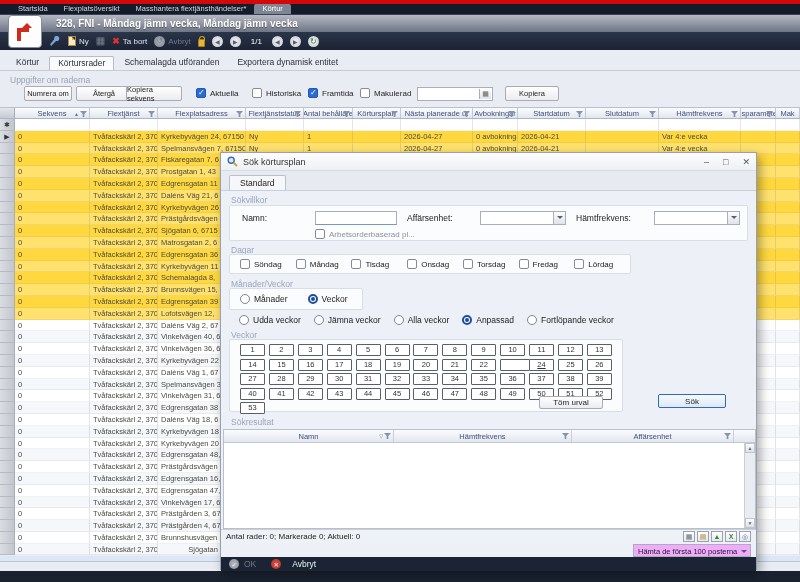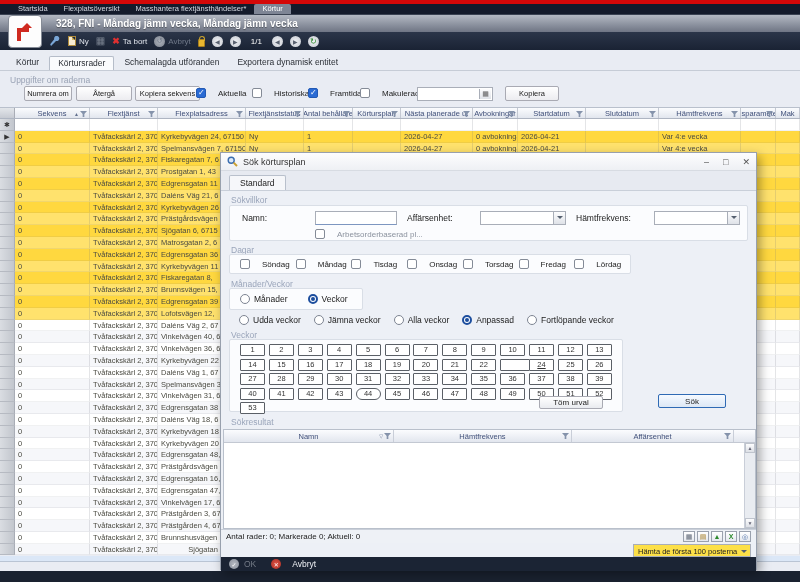--- a/index.html
+++ b/index.html
@@ -29,21 +29,21 @@
   .page-ind { color: #fff; font-size: 8px; margin: 0 3px; }
 
   
   .subtabs { position: absolute; top: 56px; left: 8px; height: 14px; display: flex; gap: 2px; z-index: 2; }
   .stab { font-size: 8.5px; color: #2b2f36; padding: 1px 8px 0; height: 14px; }
   .stab.active { background: #fafbfd; border: 1px solid #b6bdc9; border-bottom: none; border-radius: 2px 2px 0 0; }
   .subtab-line { position: absolute; top: 70px; left: 0; right: 0; border-top: 1px solid #c6ccd6; }
   .section-label { position: absolute; top: 75px; left: 10px; font-size: 8.5px; color: #9aa3b5; }
   .controls { position: absolute; top: 86px; left: 0; right: 0; height: 16px; font-size: 7.5px; }
   .sbtn { position: absolute; top: 0; height: 15px; background: linear-gradient(#ffffff,#ececf0); border: 1px solid #a9aab3; border-radius: 2px; font-size: 7.5px; color: #222; display: flex; align-items: center; justify-content: center; font-family: "Liberation Sans", sans-serif; }
-  .chk { display: inline-flex; align-items: center; gap: 12px; font-size: 8px; color: #222; white-space: nowrap; text-align: center; }
+  .chk { display: inline-flex; align-items: center; gap: 4px; font-size: 8px; color: #222; white-space: nowrap; text-align: center; }
   .chk-box { width: 10px; height: 10px; border: 1px solid #848b97; border-radius: 2px; background: #fff; position: relative; flex: 0 0 auto; }
   .chk-box.checked { background: #2a6bd4; border-color: #2259b4; }
   .chk-box.checked::after { content: '✓'; position: absolute; left: 1px; top: -1px; color: #fff; font-size: 8px; }
   .filter-chk { position: absolute; top: 2px; }
   .date-field { position: absolute; left: 417px; top: 1px; width: 76px; height: 14px; background: #fff; border: 1px solid #a9aeb8; }
   .cal-btn { position: absolute; right: 1px; top: 1px; width: 12px; height: 10px; background: linear-gradient(#fdfdfe,#dfe2e8); border-left: 1px solid #a9aeb8; font-size: 7px; color: #666; text-align: center; line-height: 10px; }
 
   
   .grid { position: absolute; top: 107px; left: 0; width: 800px; }
   .grid-header { display: flex; height: 12px; background: linear-gradient(#fbfcfe,#e2e6ee); border-top: 1px solid #b9c0cc; border-bottom: 1px solid #aeb5c2; font-size: 7.5px; color: #40507a; }
@@ -83,21 +83,21 @@
   .dlg-btn.default { border-color: #2f6ab4; background: linear-gradient(#f6faff,#dde8f5); }
   .res-grid { position: absolute; left: 2px; top: 276px; width: 533px; height: 100px; background: #fff; border: 1px solid #b9c0cb; }
   .res-header { display: flex; height: 13px; background: linear-gradient(#fbfcfe,#e2e6ee); border-bottom: 1px solid #c3c8d2; font-size: 7.5px; color: #40507a; }
   .res-h { position: relative; display: flex; align-items: center; justify-content: center; border-right: 1px solid #c9ced8; flex: 0 0 auto; overflow: hidden; }
   .res-scroll { position: absolute; right: 0; top: 13px; bottom: 0; width: 11px; background: #e9ecf1; border-left: 1px solid #c9ced8; }
   .res-scroll .sa { position: absolute; left: 0; width: 10px; height: 10px; background: linear-gradient(#fdfdfe,#dde0e6); border: 1px solid #bfc4cd; color: #667; font-size: 5px; text-align: center; line-height: 9px; }
   .dlg-status { position: absolute; top: 376px; left: 0; right: 0; height: 14px; background: #eef1f6; border-top: 1px solid #c9cfd9; display: flex; align-items: center; padding: 0 5px; font-size: 8px; color: #222; }
   .stat-icons { margin-left: auto; display: flex; gap: 2px; }
   .sic { width: 12px; height: 11px; border: 1px solid #9aa1ad; background: linear-gradient(#fff,#e5e8ee); font-size: 7px; text-align: center; line-height: 10px; }
   .dlg-fetch { position: absolute; top: 390px; left: 0; right: 0; height: 14px; }
-  .fetch-dd { position: absolute; right: 5px; top: 1px; width: 118px; height: 13px; background: #fde047; border: 1px solid #a9aeb8; font-size: 7.5px; padding: 1.5px 14px 0 4px; white-space: nowrap; overflow: hidden; }
+  .fetch-dd { position: absolute; right: 5px; top: 1px; width: 118px; height: 13px; background: #f0abfc; border: 1px solid #a9aeb8; font-size: 7.5px; padding: 1.5px 14px 0 4px; white-space: nowrap; overflow: hidden; }
   .fetch-dd .arr-down { top: 5px; }
   .dlg-footer { position: absolute; top: 404px; left: 0; right: 0; height: 14px; background: #1b2434; display: flex; align-items: center; padding-left: 8px; gap: 5px; }
   .fcirc { width: 10px; height: 10px; border-radius: 50%; display: inline-flex; align-items: center; justify-content: center; font-size: 6px; color: #fff; }
   .fcirc.gray { background: radial-gradient(#b6bac2,#868d99); }
   .fcirc.red { background: radial-gradient(#e05548,#a62c22); }
   .f-ok { color: #737a86; font-size: 8.5px; }
   .f-cancel { color: #eef0f4; font-size: 8.5px; margin-left: 6px; }
 </style>
 </head>
 <body>
@@ -158,21 +158,21 @@
   <div class="subtab-line"></div>
   <div class="section-label">Uppgifter om raderna</div>
 
   <div class="controls">
     <div class="sbtn" style="left:24px;width:48px">
         <span>Numrera om</span>
       </div>
     <div class="sbtn" style="left:76px;width:56px">
         <span>Återgå</span>
       </div>
-    <div class="sbtn" style="left:135px;width:65px">
+    <div class="sbtn" style="left:126px;width:56px">
         <span>Kopiera sekvens</span>
       </div>
     <div>
         <label class="chk filter-chk" style="left: 196px;">
           <span class="chk-box checked"></span>
           <span>Aktuella</span>
         </label>
         <label class="chk filter-chk" style="left: 252px;">
           <span class="chk-box"></span>
           <span>Historiska</span>
@@ -456,21 +456,21 @@
           <div class="g-cell" style="width: 68px;"></div>
           <div class="g-cell" style="width: 73px;"></div>
           <div class="g-cell" style="width: 82px;"></div>
           <div class="g-cell" style="width: 35px;"></div>
           <div class="g-cell" style="width: 24px;"></div>
         </div>
         <div class="g-row y-even">
           <div class="g-gutter"></div>
           <div class="g-cell" style="width: 75px;">0</div>
           <div class="g-cell" style="width: 68px;">Tvåfackskärl 2, 370 l</div>
-          <div class="g-cell" style="width: 88px;">Fiskaregatan 8,</div>
+          <div class="g-cell" style="width: 88px;">Schemalagda 8,</div>
           <div class="g-cell" style="width: 58px;"></div>
           <div class="g-cell" style="width: 49px;"></div>
           <div class="g-cell" style="width: 48px;"></div>
           <div class="g-cell" style="width: 72px;"></div>
           <div class="g-cell" style="width: 45px;"></div>
           <div class="g-cell" style="width: 68px;"></div>
           <div class="g-cell" style="width: 73px;"></div>
           <div class="g-cell" style="width: 82px;"></div>
           <div class="g-cell" style="width: 35px;"></div>
           <div class="g-cell" style="width: 24px;"></div>
@@ -992,21 +992,21 @@
         <span class="wk-btn" style="left: 212.3px; top: 33.2px;">34</span>
         <span class="wk-btn" style="left: 241.2px; top: 33.2px;">35</span>
         <span class="wk-btn" style="left: 270.1px; top: 33.2px;">36</span>
         <span class="wk-btn" style="left: 299px; top: 33.2px;">37</span>
         <span class="wk-btn" style="left: 327.9px; top: 33.2px;">38</span>
         <span class="wk-btn" style="left: 356.8px; top: 33.2px;">39</span>
         <span class="wk-btn" style="left: 10px; top: 47.8px;">40</span>
         <span class="wk-btn" style="left: 38.9px; top: 47.8px;">41</span>
         <span class="wk-btn" style="left: 67.8px; top: 47.8px;">42</span>
         <span class="wk-btn" style="left: 96.7px; top: 47.8px;">43</span>
-        <span class="wk-btn" style="left: 125.6px; top: 47.8px; border-radius: 6px;">44</span>
+        <span class="wk-btn" style="left: 125.6px; top: 47.8px;">44</span>
         <span class="wk-btn" style="left: 154.5px; top: 47.8px;">45</span>
         <span class="wk-btn" style="left: 183.4px; top: 47.8px;">46</span>
         <span class="wk-btn" style="left: 212.3px; top: 47.8px;">47</span>
         <span class="wk-btn" style="left: 241.2px; top: 47.8px;">48</span>
         <span class="wk-btn" style="left: 270.1px; top: 47.8px;">49</span>
         <span class="wk-btn" style="left: 299px; top: 47.8px;">50</span>
         <span class="wk-btn" style="left: 327.9px; top: 47.8px;">51</span>
         <span class="wk-btn" style="left: 356.8px; top: 47.8px;">52</span>
         <span class="wk-btn" style="left: 10px; top: 62.4px;">53</span>
       </div>

